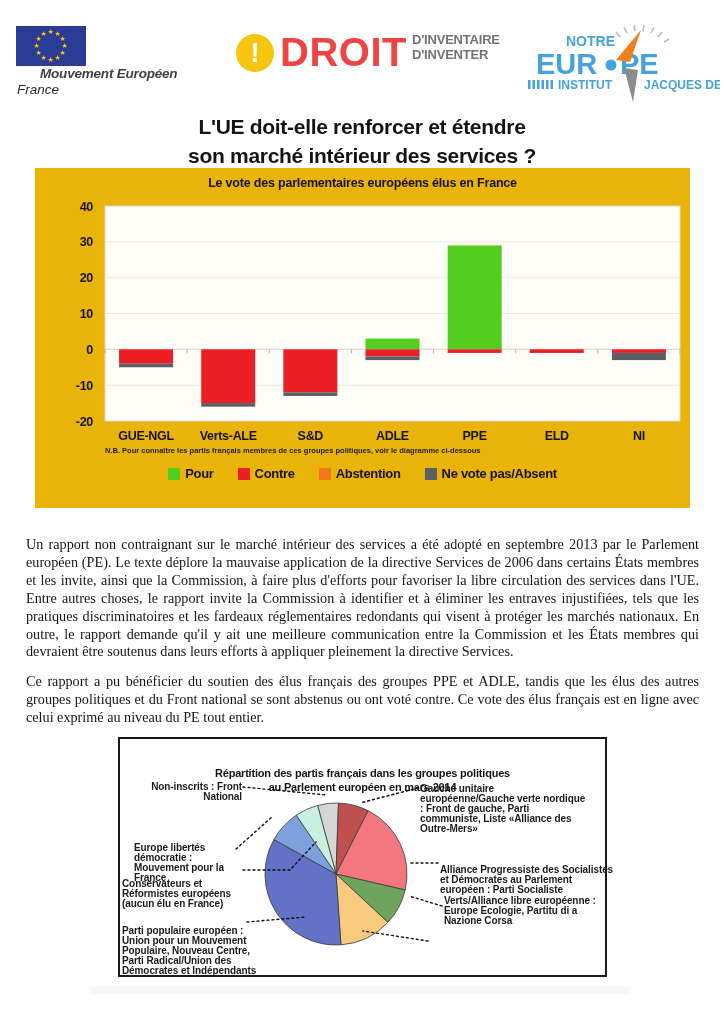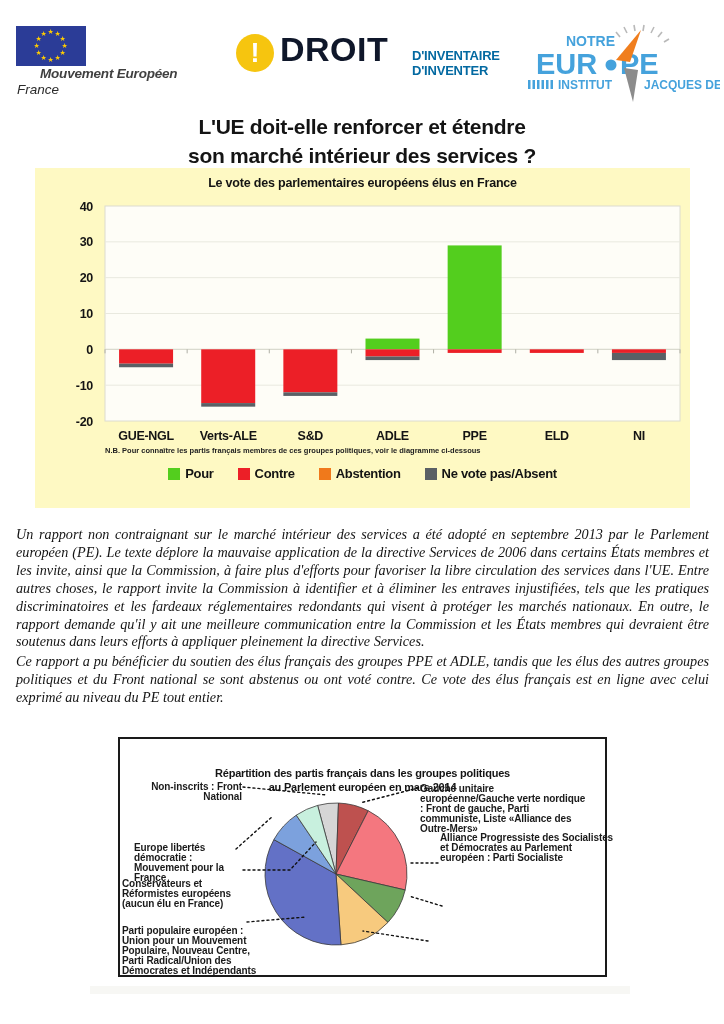--- a/index.html
+++ b/index.html
@@ -7,43 +7,43 @@
         font-family:"Liberation Sans",sans-serif;color:#111;}
   
   .header{position:absolute;left:0;top:0;width:724px;height:110px;}
   .eu-flag{position:absolute;left:16px;top:26px;width:70px;height:40px;background:#2B3C97;}
   .eu-star{position:absolute;color:#FFCC00;font-size:7px;line-height:7px;}
   .me-title{position:absolute;left:40px;top:66px;font-size:13.5px;font-weight:bold;font-style:italic;color:#404040;letter-spacing:-0.2px;}
   .me-sub{position:absolute;left:17px;top:82px;font-size:13.5px;font-style:italic;color:#2b2b2b;}
   .droit{position:absolute;left:236px;top:30px;height:60px;}
   .droit-bubble{position:absolute;left:0;top:4px;width:38px;height:38px;border-radius:50%;background:#F6C50F;
         color:#fff;font-weight:bold;font-size:27px;text-align:center;line-height:38px;}
-  .droit-word{position:absolute;left:44px;top:0px;font-size:34px;font-weight:bold;color:#0f172a;letter-spacing:0.5px;}
-  .droit-tag{position:absolute;left:176px;top:18px;font-size:13px;font-weight:bold;color:#0369a1;line-height:15px;letter-spacing:-0.2px;}
+  .droit-word{position:absolute;left:44px;top:0px;font-size:40px;font-weight:bold;color:#ef4444;letter-spacing:0.5px;}
+  .droit-tag{position:absolute;left:176px;top:2px;font-size:13px;font-weight:bold;color:#737373;line-height:15px;letter-spacing:-0.2px;}
   .ne-logo{position:absolute;left:528px;top:24px;}
   
   .main-title{position:absolute;left:0;top:112px;width:724px;text-align:center;
         font-size:21px;font-weight:bold;color:#141414;line-height:29px;letter-spacing:-0.3px;}
   
-  .chart-panel{position:absolute;left:35px;top:168px;width:655px;height:340px;background:#fef9c3;}
+  .chart-panel{position:absolute;left:35px;top:168px;width:655px;height:340px;background:#eab308;}
   .chart-title{position:absolute;left:0;top:8px;width:655px;text-align:center;
         font-size:12.5px;font-weight:bold;color:#141414;letter-spacing:-0.2px;}
   #bar-svg{position:absolute;left:0;top:26px;}
   .bar-tick{font:bold 12.5px "Liberation Sans",sans-serif;fill:#141414;letter-spacing:-0.3px;}
   .bar-cat{font:bold 12.5px "Liberation Sans",sans-serif;fill:#141414;letter-spacing:-0.3px;}
   .nb-note{position:absolute;left:70px;top:278px;font-size:7.5px;font-weight:bold;color:#222;letter-spacing:0;}
   .bar-legend{position:absolute;left:0;top:298px;width:655px;display:flex;justify-content:center;gap:24px;align-items:center;}
   .lg-item{display:flex;align-items:center;gap:5px;}
   .lg-sw{display:inline-block;width:12px;height:12px;}
   .lg-lb{font-size:13px;font-weight:bold;color:#141414;letter-spacing:-0.3px;}
   
   .body-text{position:absolute;left:14px;top:524px;width:697px;
         font-family:"Liberation Serif",serif;font-size:14.2px;line-height:17.9px;
         text-align:justify;color:#141414;}
-  .body-text p{margin:2px;font-style:italic;}
+  .body-text p{margin:12px;}
   
   .pie-box{position:absolute;left:118px;top:737px;width:485px;height:236px;background:#fff;border:2px solid #1a1a1a;}
   .pie-title{position:absolute;left:0;top:6px;width:485px;text-align:center;
         font-size:11px;font-weight:bold;color:#141414;line-height:14px;letter-spacing:-0.2px;margin-top:21px;}
   #pie-svg{position:absolute;left:0;top:0;}
   .pie-lbl{position:absolute;font-size:10px;font-weight:bold;color:#1a1a1a;line-height:10px;letter-spacing:-0.1px;}
   .callout{fill:none;stroke:#111;stroke-width:1.4;stroke-dasharray:2 3;stroke-linecap:round;}
   .footer-band{position:absolute;left:90px;top:986px;width:540px;height:8px;background:#F7F7F4;}
 </style>
 </head>
@@ -212,17 +212,18 @@
         <polyline class="callout" points="322,167 289,157"></polyline>
         <polyline class="callout" points="308,202 243,192"></polyline>
       </g>
     </svg>
 
     <div class="pie-lbl" style="left:10px;top:43px;width:112px;text-align:right;">Non-inscrits : Front National</div>
     <div class="pie-lbl" style="left:14px;top:104px;width:104px;">Europe libertés démocratie : Mouvement pour la France</div>
     <div class="pie-lbl" style="left:2px;top:140px;width:122px;">Conservateurs et Réformistes européens (aucun élu en France)</div>
     <div class="pie-lbl" style="left:2px;top:187px;width:140px;">Parti populaire européen : Union pour un Mouvement Populaire, Nouveau Centre, Parti Radical/Union des Démocrates et Indépendants</div>
     <div class="pie-lbl" style="left:300px;top:45px;width:168px;">Gauche unitaire européenne/Gauche verte nordique : Front de gauche, Parti communiste, Liste «Alliance des Outre-Mers»</div>
-    <div class="pie-lbl" style="left:320px;top:94px;width:178px;">Alliance Progressiste des Socialistes et Démocrates au Parlement européen : Parti Socialiste</div>
+    <div class="pie-lbl" style="left:320px;top:126px;width:178px;">Alliance Progressiste des Socialistes et Démocrates au Parlement européen : Parti Socialiste</div>
+    <div class="pie-lbl" style="left:324px;top:157px;width:172px;">Verts/Alliance libre européenne : Europe Ecologie, Partitu di a Nazione Corsa</div>
   </div>
 
   <div class="footer-band"></div>
 </div>
 
 </body></html>

